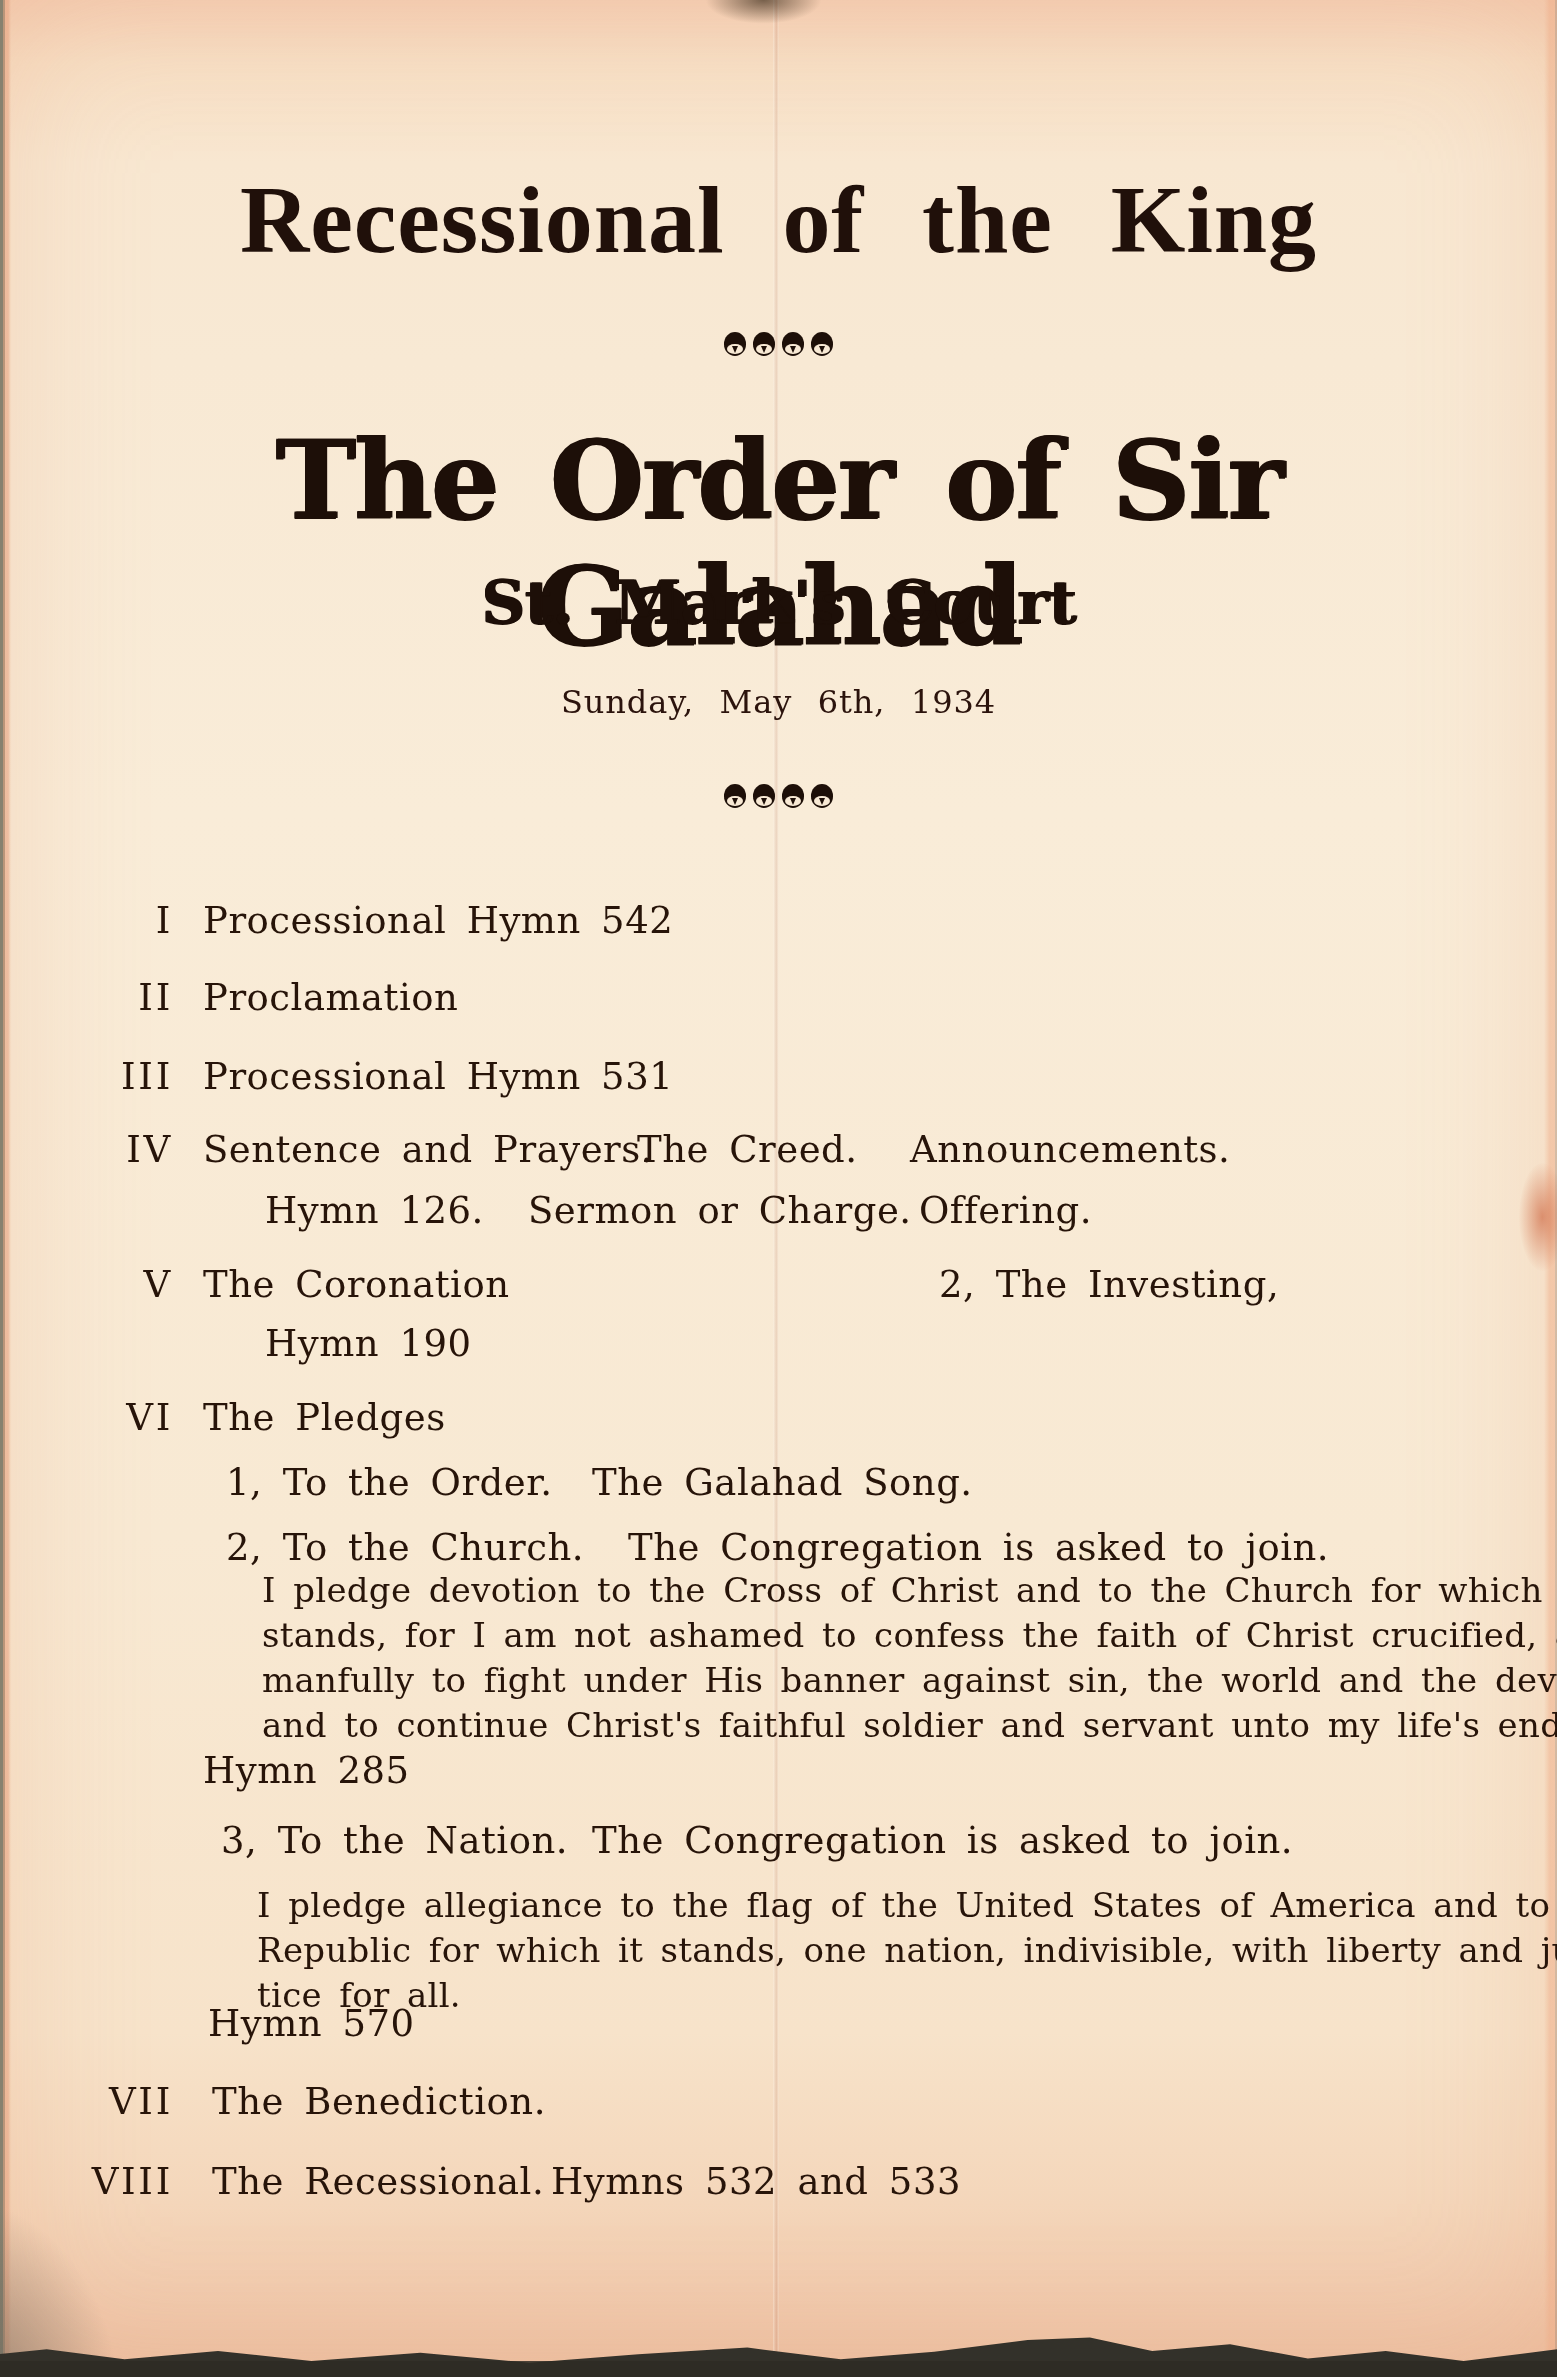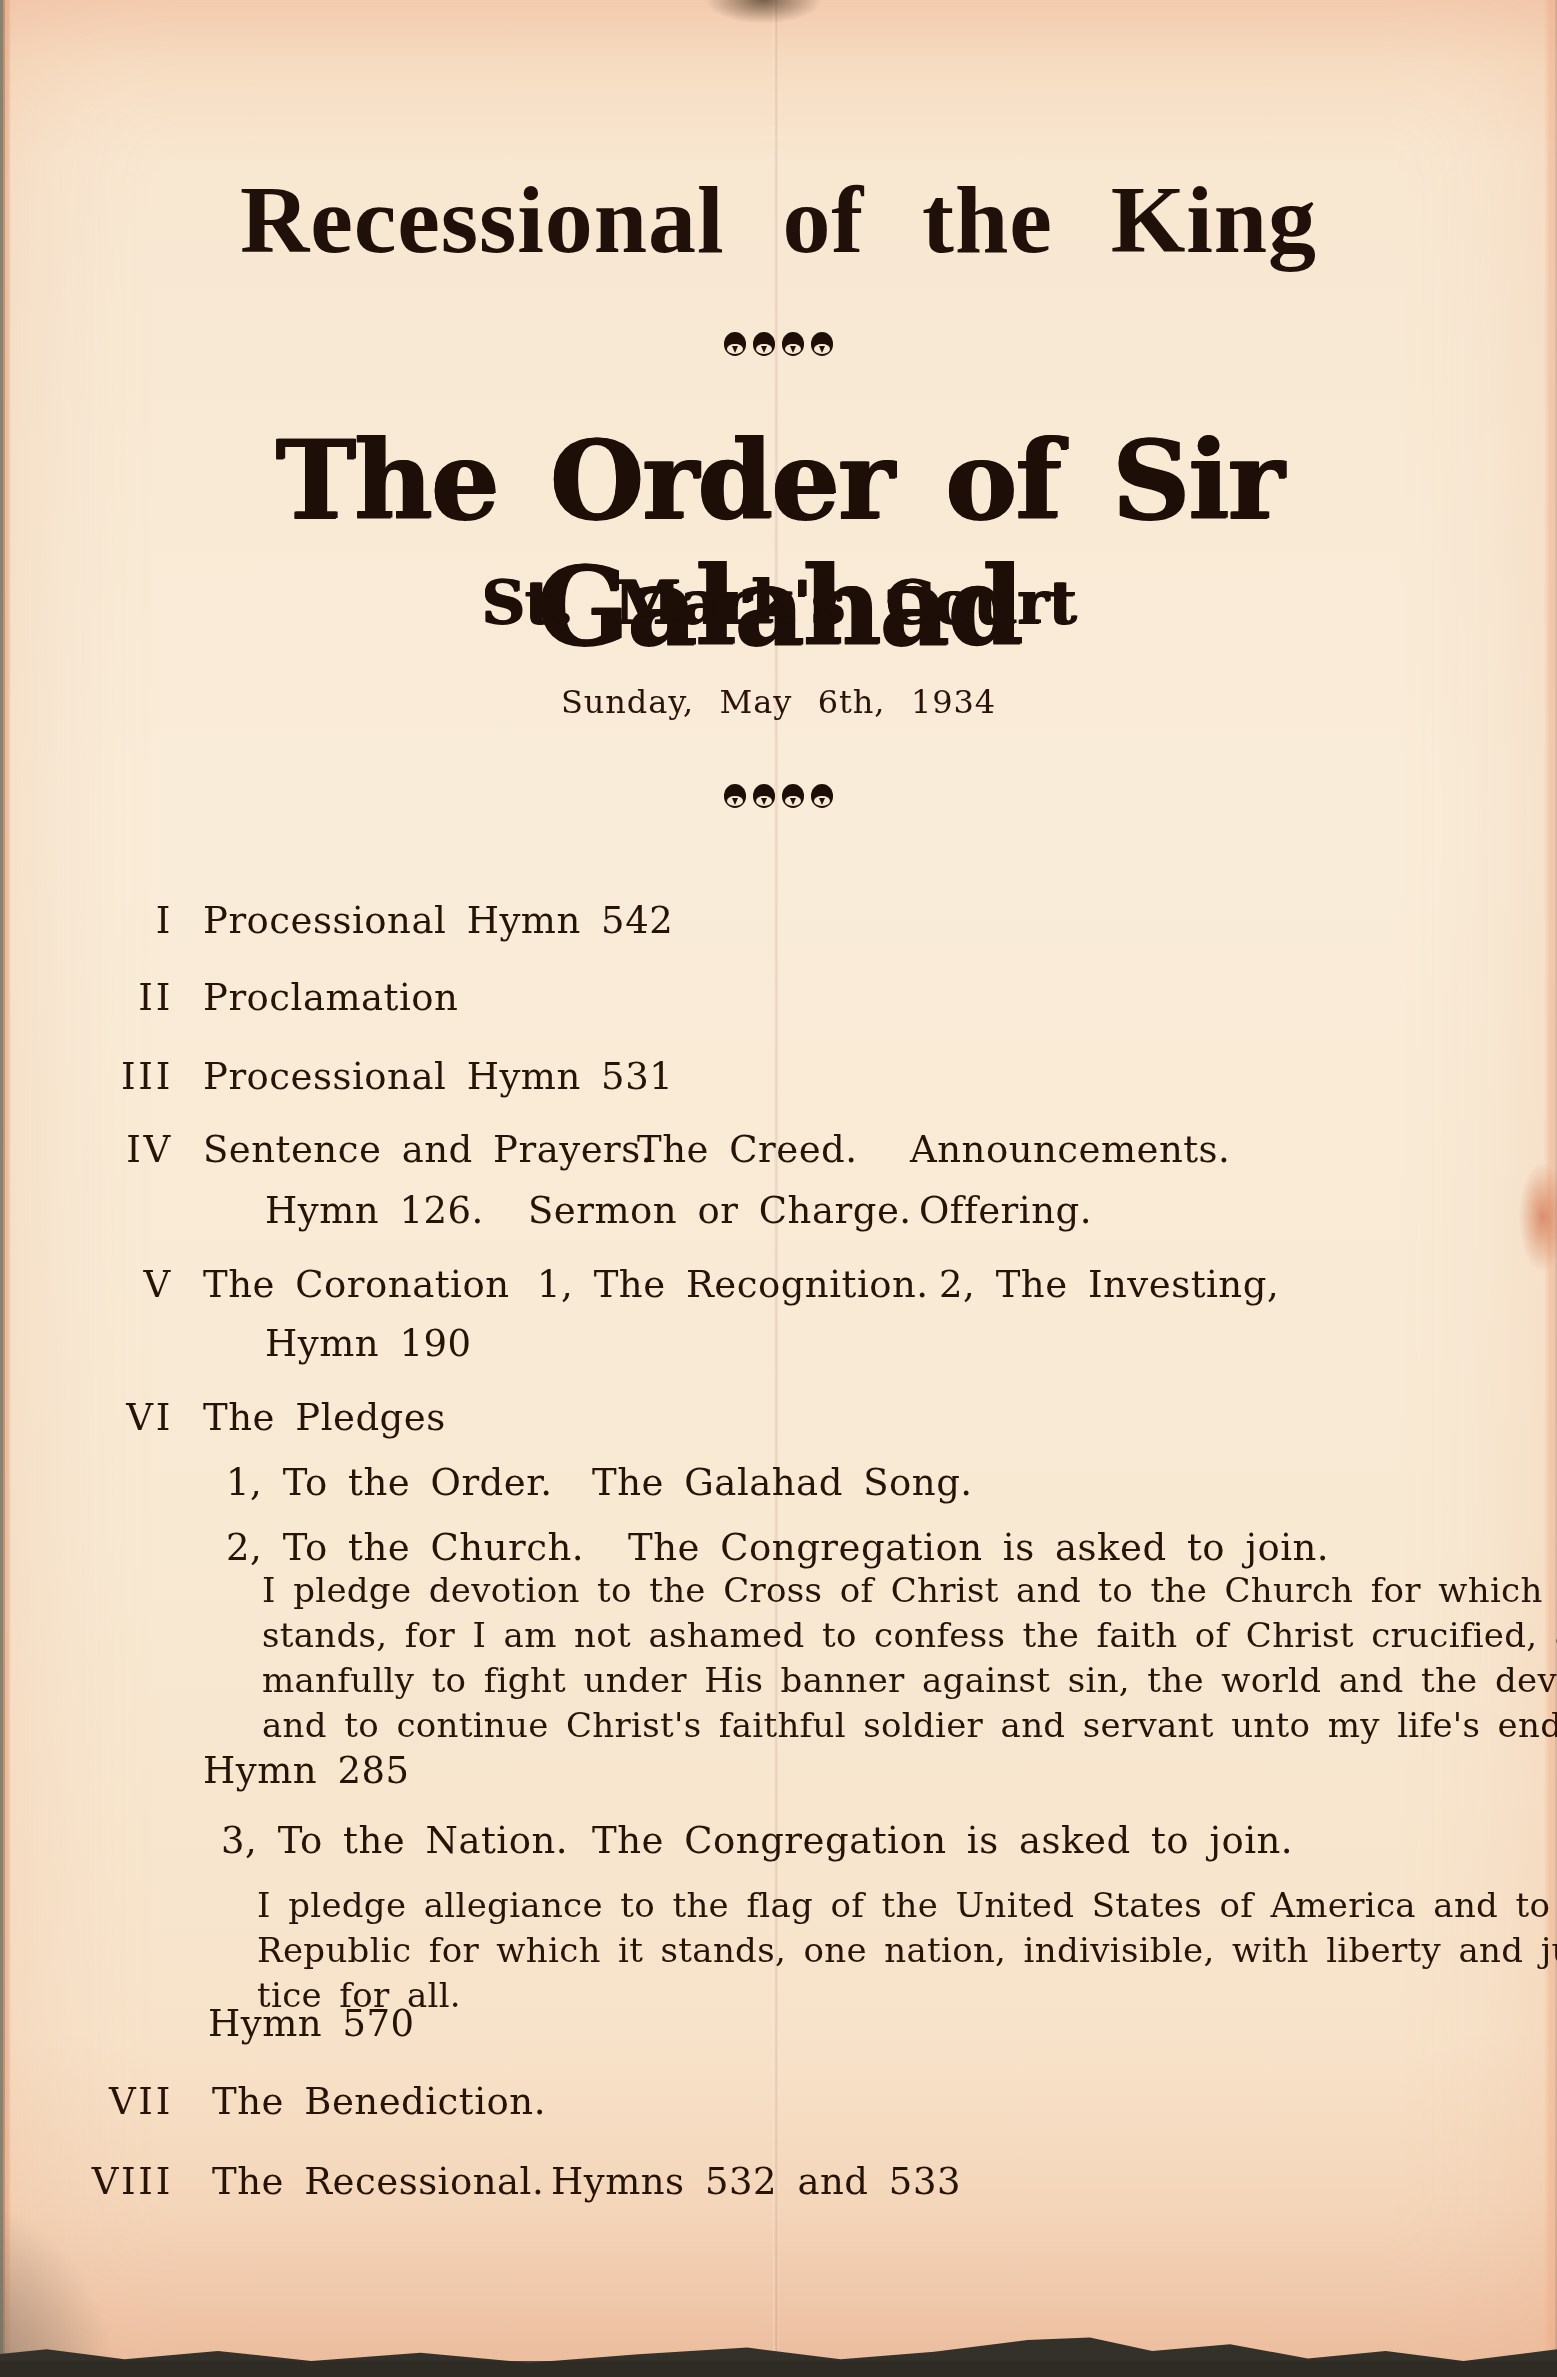--- a/index.html
+++ b/index.html
@@ -112,21 +112,20 @@
   <div class="abs ln num" style="top:1130px">IV</div>
   <div class="abs ln" style="left:203px;top:1130px">Sentence and Prayers.</div>
   <div class="abs ln" style="left:637px;top:1130px">The Creed.</div>
   <div class="abs ln" style="left:910px;top:1130px">Announcements.</div>
   <div class="abs ln" style="left:265px;top:1191px">Hymn 126.</div>
   <div class="abs ln" style="left:528px;top:1191px">Sermon or Charge.</div>
   <div class="abs ln" style="left:919px;top:1191px">Offering.</div>
 
   <div class="abs ln num" style="top:1265px">V</div>
   <div class="abs ln" style="left:203px;top:1265px">The Coronation</div>
-  <div class="abs ln" style="left:537px;top:1265px">1, The Recognition.</div>
   <div class="abs ln" style="left:939px;top:1265px">2, The Investing,</div>
   <div class="abs ln" style="left:265px;top:1324px">Hymn 190</div>
 
   <div class="abs ln num" style="top:1398px">VI</div>
   <div class="abs ln" style="left:203px;top:1398px">The Pledges</div>
 
   <div class="abs ln" style="left:226px;top:1463px">1, To the Order.</div>
   <div class="abs ln" style="left:592px;top:1463px">The Galahad Song.</div>
 
   <div class="abs ln" style="left:226px;top:1528px">2, To the Church.</div>

